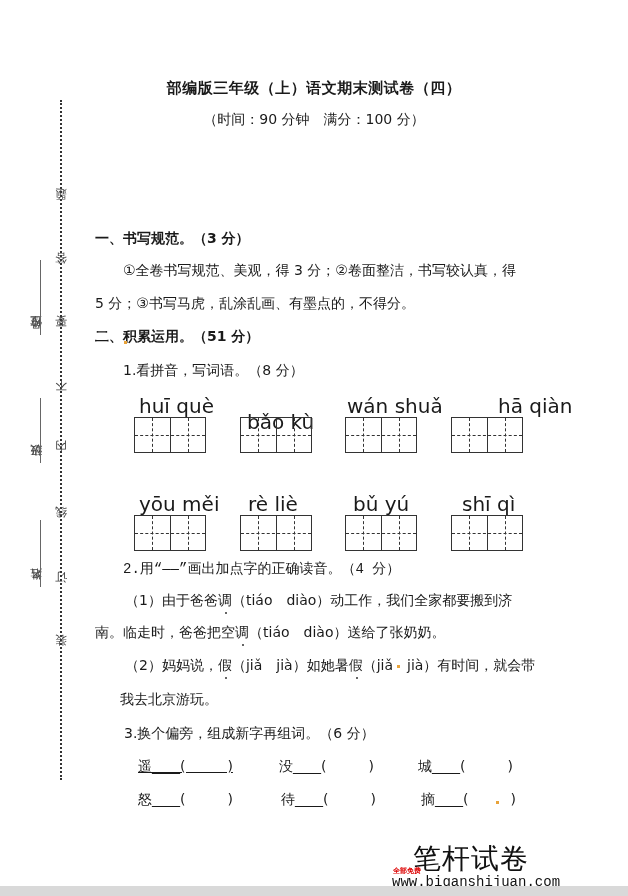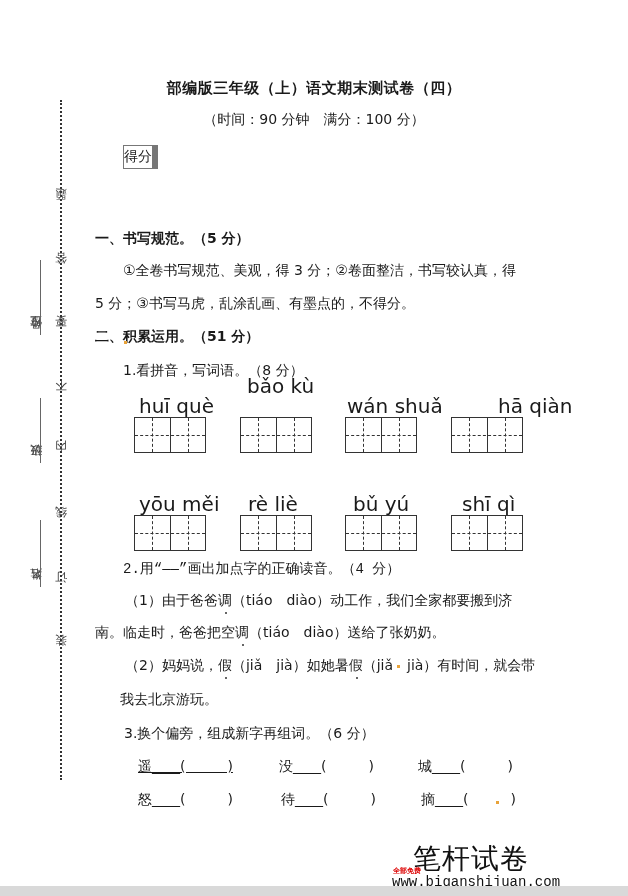--- a/index.html
+++ b/index.html
@@ -51,41 +51,33 @@
 <div class="vlabel" style="left:28px; top:466px;">班级</div>
 <div class="vline" style="left:40px; top:398px; height:65px;"></div>
 <div class="vlabel" style="left:28px; top:590px;">姓名</div>
 <div class="vline" style="left:40px; top:520px; height:67px;"></div>
 
 <div class="abs title">部编版三年级（上）语文期末测试卷（四）</div>
 <div class="abs subtitle">（时间：90 分钟　满分：100 分）</div>
 
 <table class="score">
   <tbody>
-  <tr>
-    <td>得分</td>
-    <td></td>
-    <td></td>
-    <td></td>
-    <td></td>
-    <td></td>
-  </tr>
 </tbody>
   </table>
 
-<div class="abs txt bold" style="left:95px; top:230px;">一、书写规范。（5 分）</div>
+<div class="abs txt bold" style="left:95px; top:230px;">一、书写规范。（3 分）</div>
 <div class="abs txt" style="left:123px; top:262px;">①全卷书写规范、美观，得 3 分；②卷面整洁，书写较认真，得</div>
 <div class="abs txt" style="left:95px; top:295px;">5 分；③书写马虎，乱涂乱画、有墨点的，不得分。</div>
 
 <div class="abs txt bold" style="left:95px; top:328px;">二、积累运用。（51 分）</div>
 <div class="orange-dot" style="left:124px; top:341px;"></div>
 <div class="abs txt" style="left:123px; top:362px;">1.看拼音，写词语。（8 分）</div>
 
 <div class="abs pinyin" style="left:139px; top:394px;">huī  què</div>
-<div class="abs pinyin" style="left:247px; top:374px;">bǎo kù</div>
+<div class="abs pinyin" style="left:247px; top:410px;">bǎo kù</div>
 <div class="abs pinyin" style="left:347px; top:394px;">wán shuǎ</div>
 <div class="abs pinyin" style="left:458px; top:394px;margin-left:40px;">hā   qiàn</div>
 
 <div class="grid" style="left:134px; top:417px;">
     <div class="mid"></div>
     <div class="h"></div>
     <div class="v1"></div>
     <div class="v2"></div>
   </div>
 <div class="grid" style="left:240px; top:417px;">

